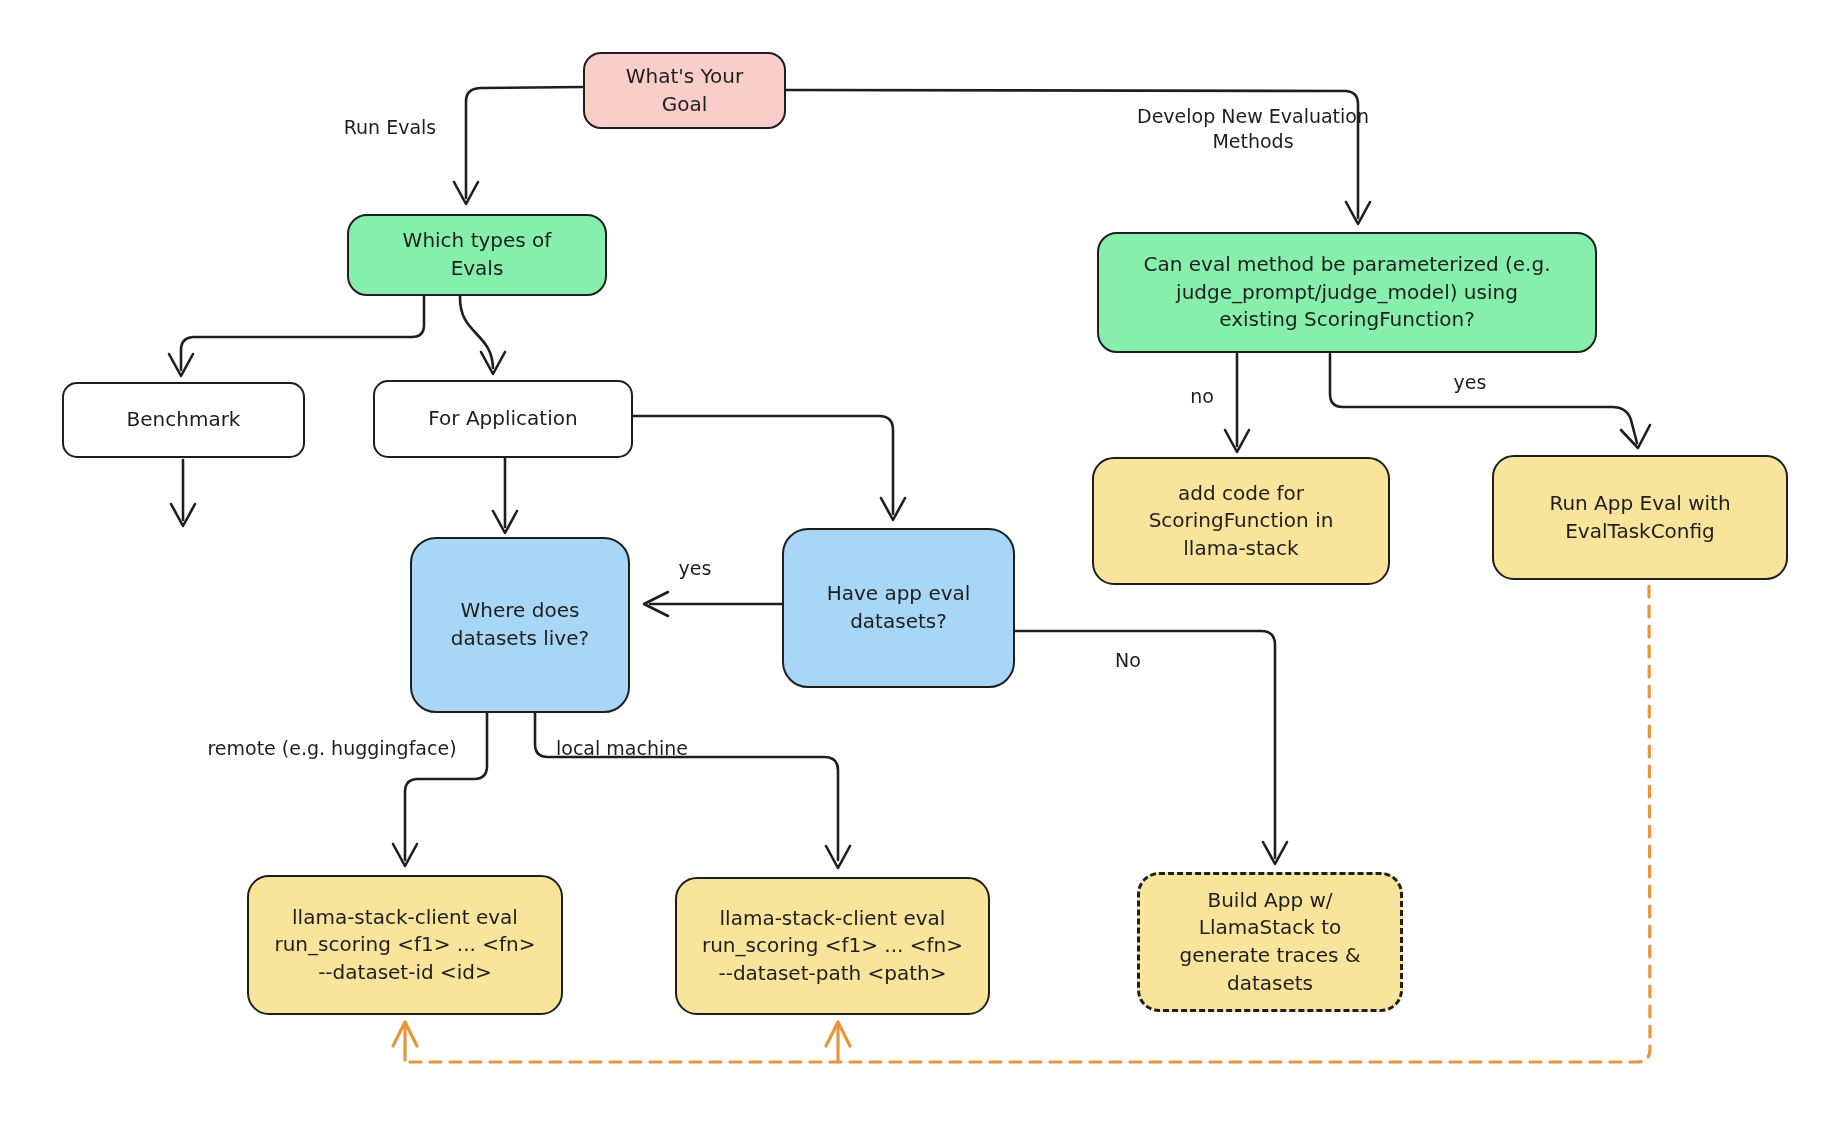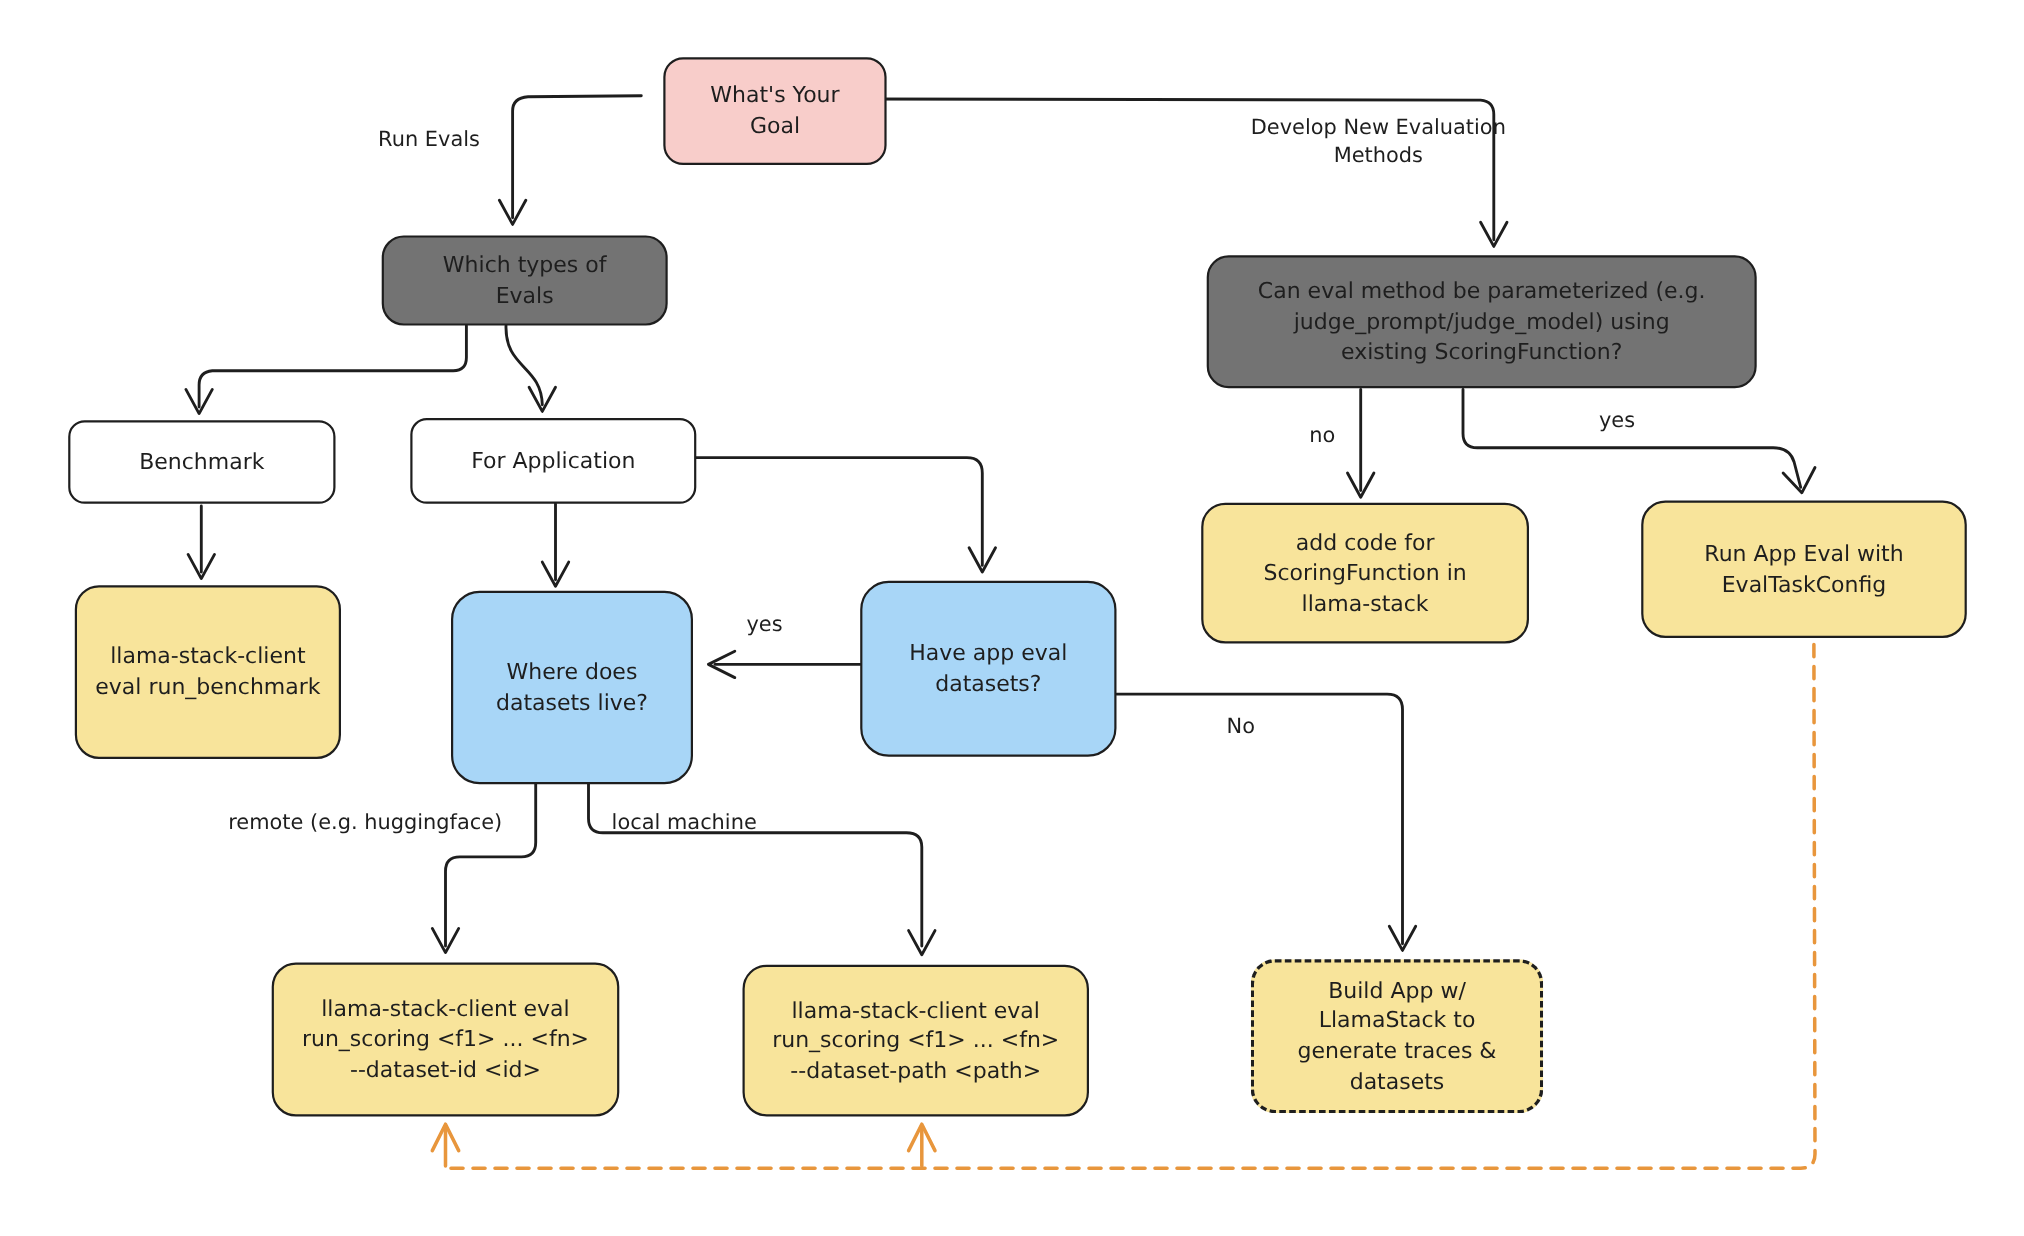--- a/index.html
+++ b/index.html
@@ -11,21 +11,21 @@
   svg.wires path{fill:none;stroke:#1e1e1e;stroke-width:2.6;stroke-linecap:round;stroke-linejoin:round;}
   svg.wires path.orange{stroke:#e8963c;stroke-width:3.2;}
   svg.wires path.dashed{stroke-dasharray:11 9;}
   .node{
     position:absolute;display:flex;align-items:center;justify-content:center;
     text-align:center;white-space:pre-line;font-size:20px;line-height:1.38;
     border:2.6px solid #1e1e1e;border-radius:18px;background:#fff;box-sizing:border-box;
     padding:4px 8px;
   }
   .pink{background:#f8cdca;}
-  .green{background:#737373;border-radius:20px;}
+  .green{background:#86efac;border-radius:20px;}
   .blue{background:#a8d6f7;border-radius:26px;}
   .yellow{background:#f8e49b;border-radius:22px;}
   .white{background:#ffffff;border-radius:15px;}
   .dashedbox{border-style:dashed;border-width:3px;}
   .elabel{
     position:absolute;text-align:center;white-space:pre-line;
     font-size:19px;line-height:1.3;color:#1e1e1e;
   }
 </style>
 </head>
@@ -74,36 +74,34 @@
     <path d="M 535 697 L 535 744 Q 535 757 548 757 L 824 757 Q 838 757 838 770 L 838 860"></path>
     <path d="M 826 846 L 838 868 L 850 846"></path>
 
     <path class="orange dashed" d="M 1649 586 L 1650 1049 Q 1650 1062 1637 1062 L 406 1062"></path>
     <path class="orange" d="M 405 1060 L 405 1026"></path>
     <path class="orange" d="M 393 1046 L 405 1022 L 417 1046"></path>
     <path class="orange" d="M 838 1060 L 838 1026"></path>
     <path class="orange" d="M 826 1046 L 838 1022 L 850 1046"></path>
   </svg>
 
-  <div class="node pink" style="left:603px;top:52px;width:203px;height:98px">What's Your
+  <div class="node pink" style="left:583px;top:52px;width:203px;height:77px">What's Your
 Goal</div>
 
   <div class="node green" style="left:347px;top:214px;width:260px;height:82px">Which types of
 Evals</div>
 
   <div class="node green" style="left:1097px;top:232px;width:500px;height:121px">Can eval method be parameterized (e.g.
 judge_prompt/judge_model) using
 existing ScoringFunction?</div>
 
   <div class="node white" style="left:62px;top:382px;width:243px;height:76px">Benchmark</div>
 
   <div class="node white" style="left:373px;top:380px;width:260px;height:78px">For Application</div>
 
-  <div class="node yellow" style="left:68px;top:532px;width:242px;height:158px">llama-stack-client
-eval run_benchmark</div>
 
   <div class="node blue" style="left:410px;top:537px;width:220px;height:176px">Where does
 datasets live?</div>
 
   <div class="node blue" style="left:782px;top:528px;width:233px;height:160px">Have app eval
 datasets?</div>
 
   <div class="node yellow" style="left:1092px;top:457px;width:298px;height:128px">add code for
 ScoringFunction in
 llama-stack</div>

